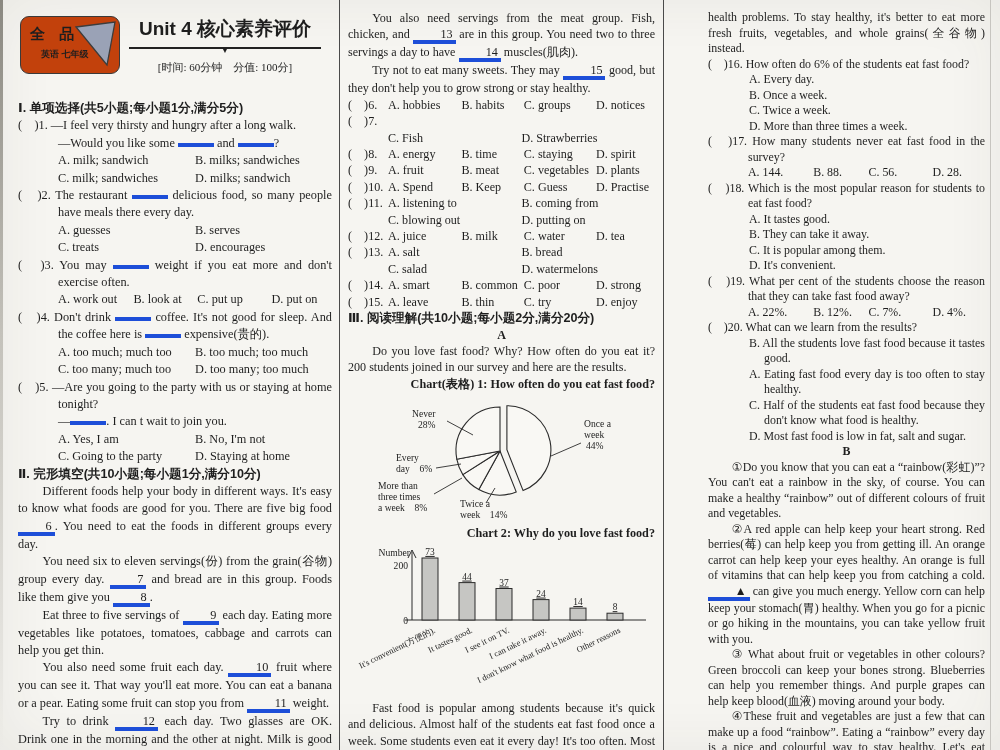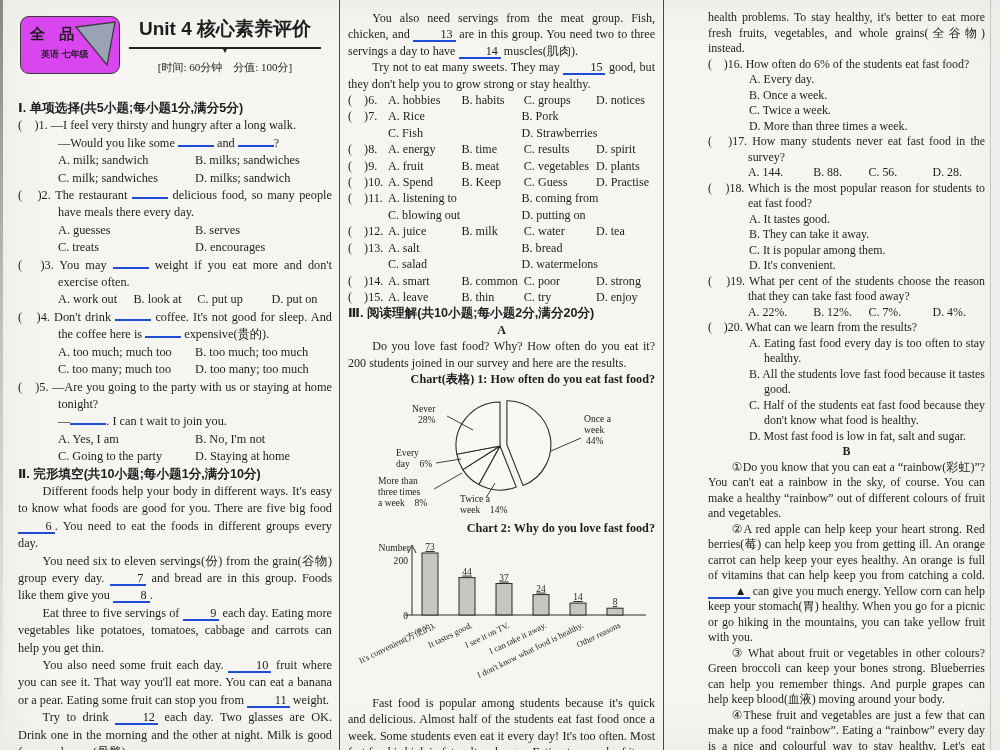--- a/index.html
+++ b/index.html
@@ -23,26 +23,26 @@
   .qc{padding-left:40px;text-align:justify;}
   .p{text-indent:2em;text-align:justify;}
   .p0{text-align:justify;}
   .ctr{text-align:center;font-weight:700;}
   .opt1{padding-left:56px;text-indent:-15px;text-align:justify;}
   .orow{display:flex;}
   .qpre{flex:0 0 40px;}
   .og{flex:1;display:grid;}
   .cols2{grid-template-columns:1fr 1fr;}
   .cols4{grid-template-columns:1.12fr 0.95fr 1.1fr 0.9fr;}
-  .blank{display:inline-block;min-width:30px;padding:0 3px;border-bottom:2px solid #1d4ed8;
+  .blank{display:inline-block;min-width:30px;padding:0 3px;border-bottom:4px solid #1d4ed8;
          text-align:center;line-height:11px;}
   
   .header{position:relative;height:88px;}
   .logo{position:absolute;left:2px;top:4px;width:98px;height:56px;border:1.6px solid #3a3a3a;
-        border-radius:9px;background:#d946ef;}
+        border-radius:9px;background:#c2410c;}
   .logo-brand{font-family:"Liberation Sans",sans-serif;font-weight:700;font-size:15px;
               letter-spacing:5px;margin:8px 0 0 9px;}
   .logo-sub{font-family:"Liberation Sans",sans-serif;font-weight:700;font-size:9px;margin:4px 0 0 20px;}
   .logo-fold{position:absolute;right:0px;top:1px;}
   .titleblock{margin-left:100px;text-align:center;}
   .title{display:inline-block;font-family:"Liberation Sans","DejaVu Sans",sans-serif;
          font-weight:700;font-size:19px;padding:4px 10px 5px;border-bottom:2px solid #222;}
   .title-tri{font-size:8px;line-height:7px;margin-top:-2px;}
   .meta{font-size:11px;margin-top:6px;}
   
@@ -172,38 +172,34 @@
           <span class="qpre">(　)6.</span>
           <span class="og cols4">
             <span>A. hobbies</span>
             <span>B. habits</span>
             <span>C. groups</span>
             <span>D. notices</span>
           </span>
         </div>
         <div class="ln orow">
           <span class="qpre">(　)7.</span>
-          <span class="og cols2">
-            <span>A. Rice</span>
-            <span>B. Pork</span>
-          </span>
         </div>
         <div class="ln orow">
           <span class="qpre"></span>
           <span class="og cols2">
             <span>C. Fish</span>
             <span>D. Strawberries</span>
           </span>
         </div>
         <div class="ln orow">
           <span class="qpre">(　)8.</span>
           <span class="og cols4">
             <span>A. energy</span>
             <span>B. time</span>
-            <span>C. results</span>
+            <span>C. staying</span>
             <span>D. spirit</span>
           </span>
         </div>
         <div class="ln orow">
           <span class="qpre">(　)9.</span>
           <span class="og cols4">
             <span>A. fruit</span>
             <span>B. meat</span>
             <span>C. vegetables</span>
             <span>D. plants</span>
@@ -365,22 +361,22 @@
         <div class="ln orow">
           <span class="qpre"></span>
           <span class="og cols4">
             <span>A. 22%.</span>
             <span>B. 12%.</span>
             <span>C. 7%.</span>
             <span>D. 4%.</span>
           </span>
         </div>
         <div class="ln q">(　)20. What can we learn from the results?</div>
+        <div class="ln opt1">B. All the students love fast food because it tastes good.</div>
         <div class="ln opt1">A. Eating fast food every day is too often to stay healthy.</div>
-        <div class="ln opt1">B. All the students love fast food because it tastes good.</div>
         <div class="ln opt1">C. Half of the students eat fast food because they don't know what food is healthy.</div>
         <div class="ln opt1">D. Most fast food is low in fat, salt and sugar.</div>
         <div class="ln ctr">B</div>
         <div class="ln p">①Do you know that you can eat a “rainbow(彩虹)”? You can't eat a rainbow in the sky, of course. You can make a healthy “rainbow” out of different colours of fruit and vegetables.</div>
         <div class="ln p">②A red apple can help keep your heart strong. Red berries(莓) can help keep you from getting ill. An orange carrot can help keep your eyes healthy. An orange is full of vitamins that can help keep you from catching a cold. <span class="blank">▲</span> can give you much energy. Yellow corn can help keep your stomach(胃) healthy. When you go for a picnic or go hiking in the mountains, you can take yellow fruit with you.</div>
         <div class="ln p">③ What about fruit or vegetables in other colours? Green broccoli can keep your bones strong. Blueberries can help you remember things. And purple grapes can help keep blood(血液) moving around your body.</div>
         <div class="ln p">④These fruit and vegetables are just a few that can make up a food “rainbow”. Eating a “rainbow” every day is a nice and colourful way to stay healthy. Let's eat rainbow food every day!</div>
         <div class="ln q">(　)21. How does the writer start the article?</div>
         <div class="ln orow">
           <span class="qpre"></span>

